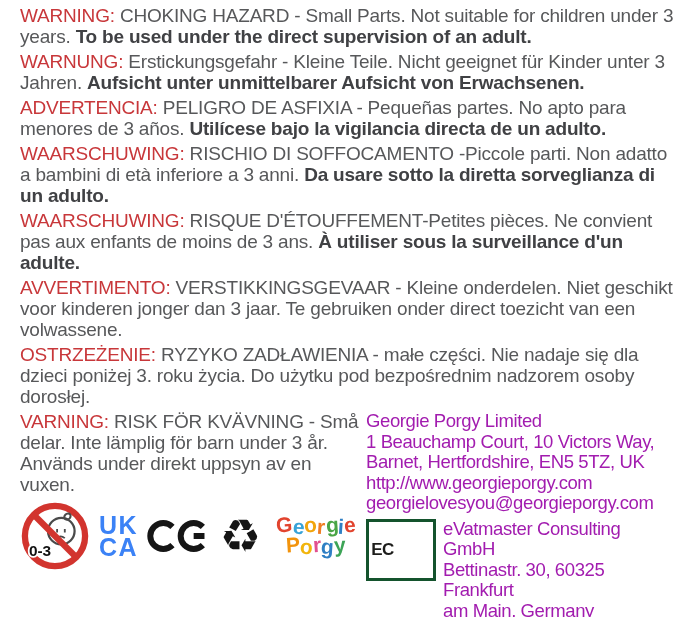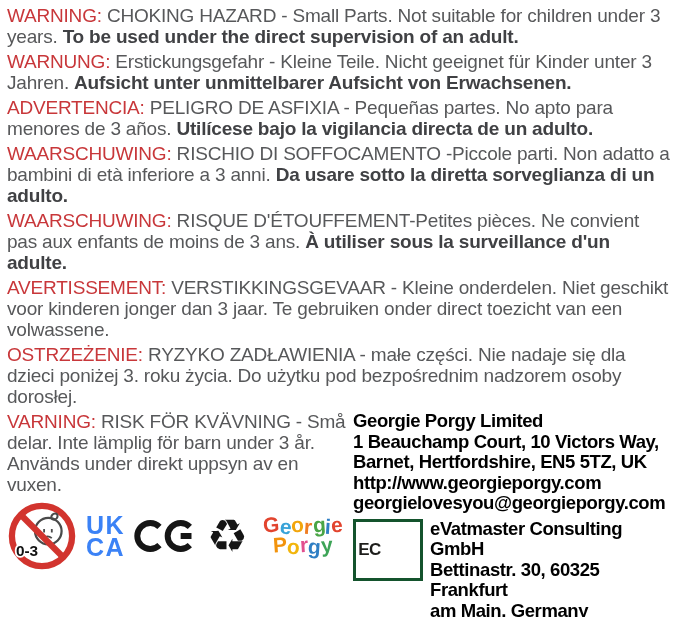--- a/index.html
+++ b/index.html
@@ -1,20 +1,20 @@
 <!DOCTYPE html>
 <html><head>
 <meta charset="utf-8">
 <style>
   html,body{margin:0;padding:0;background:#fff;}
   .label{
     position:relative;
     width:679px;height:617px;
     box-sizing:border-box;
-    padding:5px 5px 4px 7px;
+    padding:5px 5px 4px 20px;
     background:#ffffff;
     font-family:"Liberation Sans","DejaVu Sans",sans-serif;
     color:#57585a;
     overflow:hidden;
     letter-spacing:-0.2px;
   }
   .warn{
     font-size:19px;
     line-height:21px;
     margin:0 0 4px 0;
@@ -25,23 +25,22 @@
   .bottom-grid{
     display:flex;
     margin-top:3px;
   }
   .col-left{width:346px;flex:0 0 346px;}
   .col-right{flex:1;min-width:0;}
   .address{
     font-size:18.5px;
     line-height:20.5px;
     white-space:pre-line;
-    color:#000000;
+    color:#a21caf;
     letter-spacing:-0.4px;
-    font-weight:bold;
   }
   .rep-row{
     display:flex;
     align-items:flex-start;
     gap:7px;
     margin-top:5px;
   }
   .ecrep-box{
     flex:0 0 auto;
     width:64px;height:56px;
@@ -94,21 +93,21 @@
 <body>
 
 <div class="label">
 
   <div id="warnings">
       <p class="warn"><span class="wlabel">WARNING: </span><span>CHOKING HAZARD - Small Parts. Not suitable for children under 3 years. </span><span class="seg-bold">To be used under the direct supervision of an adult.</span></p>
       <p class="warn"><span class="wlabel">WARNUNG: </span><span>Erstickungsgefahr - Kleine Teile. Nicht geeignet für Kinder unter 3 Jahren. </span><span class="seg-bold">Aufsicht unter unmittelbarer Aufsicht von Erwachsenen.</span></p>
       <p class="warn"><span class="wlabel">ADVERTENCIA: </span><span>PELIGRO DE ASFIXIA - Pequeñas partes. No apto para menores de 3 años. </span><span class="seg-bold">Utilícese bajo la vigilancia directa de un adulto.</span></p>
       <p class="warn"><span class="wlabel">WAARSCHUWING: </span><span>RISCHIO DI SOFFOCAMENTO -Piccole parti. Non adatto a bambini di età inferiore a 3 anni. </span><span class="seg-bold">Da usare sotto la diretta sorveglianza di un adulto.</span></p>
       <p class="warn"><span class="wlabel">WAARSCHUWING: </span><span>RISQUE D'ÉTOUFFEMENT-Petites pièces. Ne convient pas aux enfants de moins de 3 ans. </span><span class="seg-bold">À utiliser sous la surveillance d'un adulte.</span></p>
-      <p class="warn"><span class="wlabel">AVERTISSEMENT: </span><span>VERSTIKKINGSGEVAAR - Kleine onderdelen. Niet geschikt voor kinderen jonger dan 3 jaar. Te gebruiken onder direct toezicht van een volwassene.</span></p>
+      <p class="warn"><span class="wlabel">AVVERTIMENTO: </span><span>VERSTIKKINGSGEVAAR - Kleine onderdelen. Niet geschikt voor kinderen jonger dan 3 jaar. Te gebruiken onder direct toezicht van een volwassene.</span></p>
       <p class="warn"><span class="wlabel">OSTRZEŻENIE: </span><span>RYZYKO ZADŁAWIENIA - małe części. Nie nadaje się dla dzieci poniżej 3. roku życia. Do użytku pod bezpośrednim nadzorem osoby dorosłej.</span></p>
     </div>
 
   <div class="bottom-grid">
 
     <div class="col-left">
       <div id="varning-slot">
           <p class="warn"><span class="wlabel">VARNING: </span><span>RISK FÖR KVÄVNING - Små delar. Inte lämplig för barn under 3 år. Används under direkt uppsyn av en vuxen.</span></p>
         </div>
 

